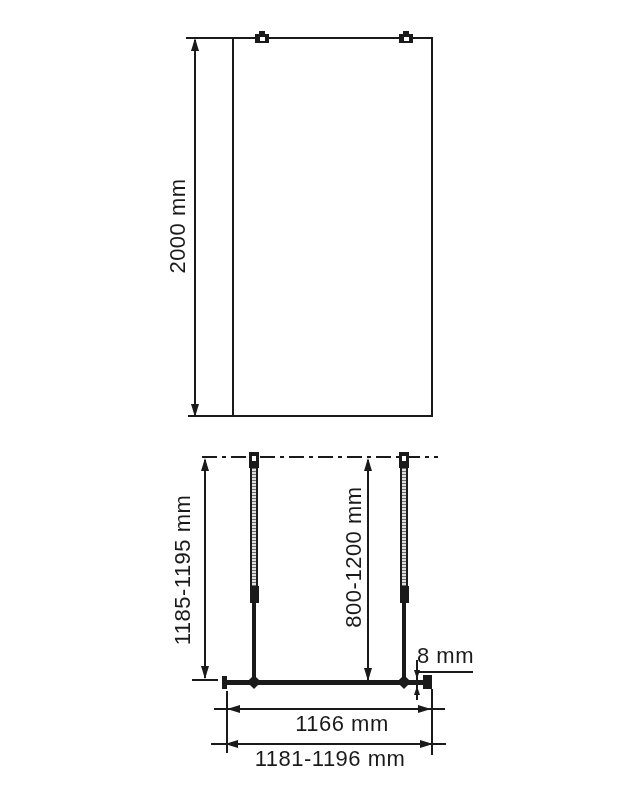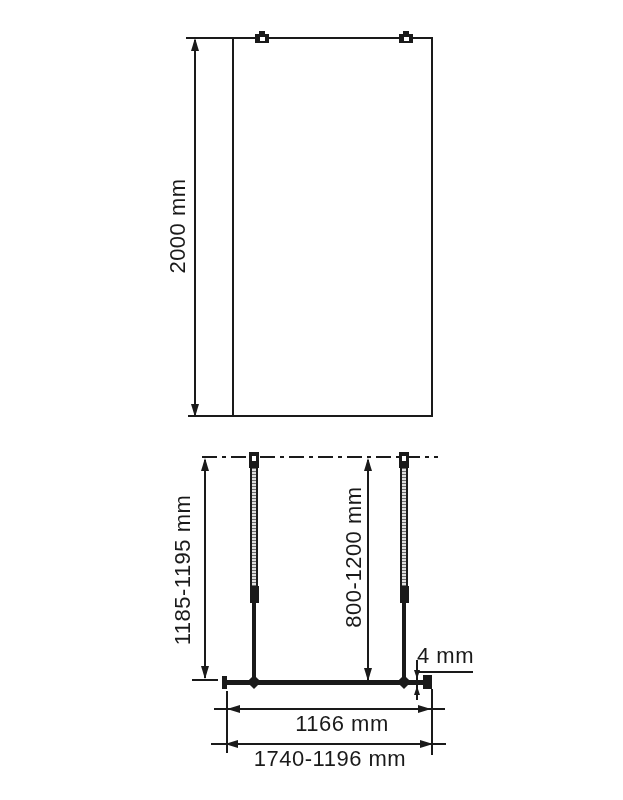--- a/index.html
+++ b/index.html
@@ -113,34 +113,34 @@
       <div class="arr up" style="left:364px; top:458px;"></div>
       <div class="arr down" style="left:364px; top:668px;"></div>
       <div class="dimlabel rot" style="left:268px; top:544px; width:172px;">800-1200 mm</div>
     </div>
 
     <div>
       <div class="ln" style="left:417px; top:671px; width:56px; height:2px;"></div>
       <div class="ln" style="left:416px; top:660px; width:2px; height:40px;"></div>
       <div class="arr sdown" style="left:414px; top:670px;"></div>
       <div class="arr sup" style="left:414px; top:686px;"></div>
-      <div class="dimlabel" style="left:417px; top:644px; width:70px; text-align:left;">4 mm</div>
+      <div class="dimlabel" style="left:417px; top:644px; width:70px; text-align:left;">8 mm</div>
     </div>
 
     <div class="ln" style="left:226px; top:691px; width:2px; height:62px;"></div>
     <div class="ln" style="left:431px; top:689px; width:2px; height:66px;"></div>
 
     <div>
       <div class="ln" style="left:214px; top:708px; width:231px; height:2px;"></div>
       <div class="arr left" style="left:227px; top:705px;"></div>
       <div class="arr right" style="left:418px; top:705px;"></div>
       <div class="dimlabel" style="left:242px; top:712px; width:200px;">1166 mm</div>
     </div>
 
     <div>
       <div class="ln" style="left:211px; top:743px; width:235px; height:2px;"></div>
       <div class="arr left" style="left:225px; top:740px;"></div>
       <div class="arr right" style="left:420px; top:740px;"></div>
-      <div class="dimlabel" style="left:214px; top:747px; width:232px;">1740-1196 mm</div>
+      <div class="dimlabel" style="left:214px; top:747px; width:232px;">1181-1196 mm</div>
     </div>
   </div>
 
 </div>
 
 </body></html>

